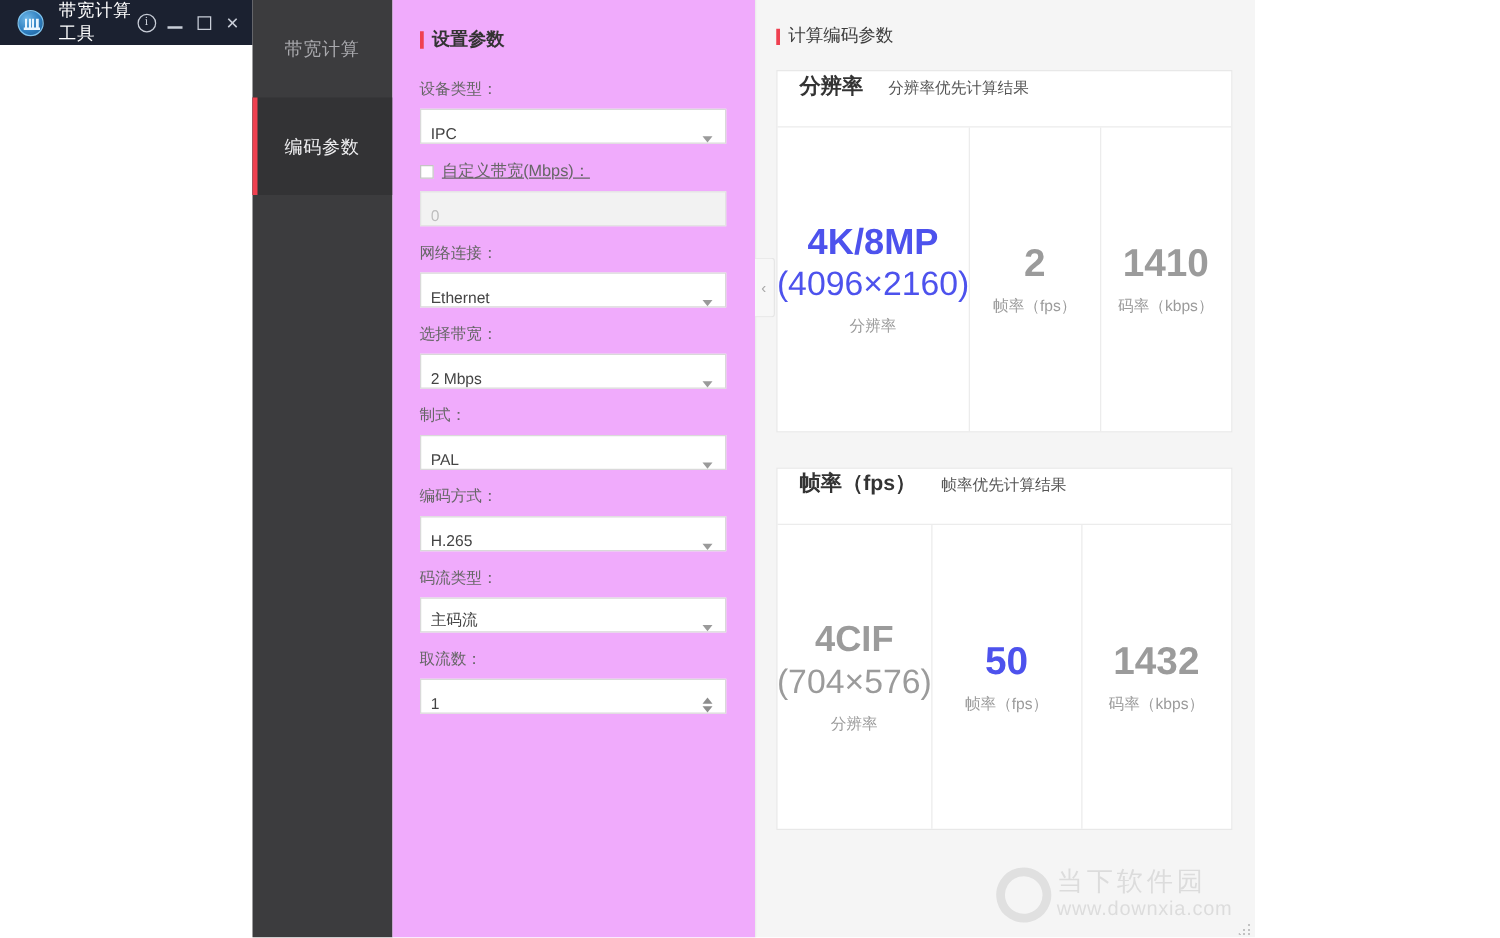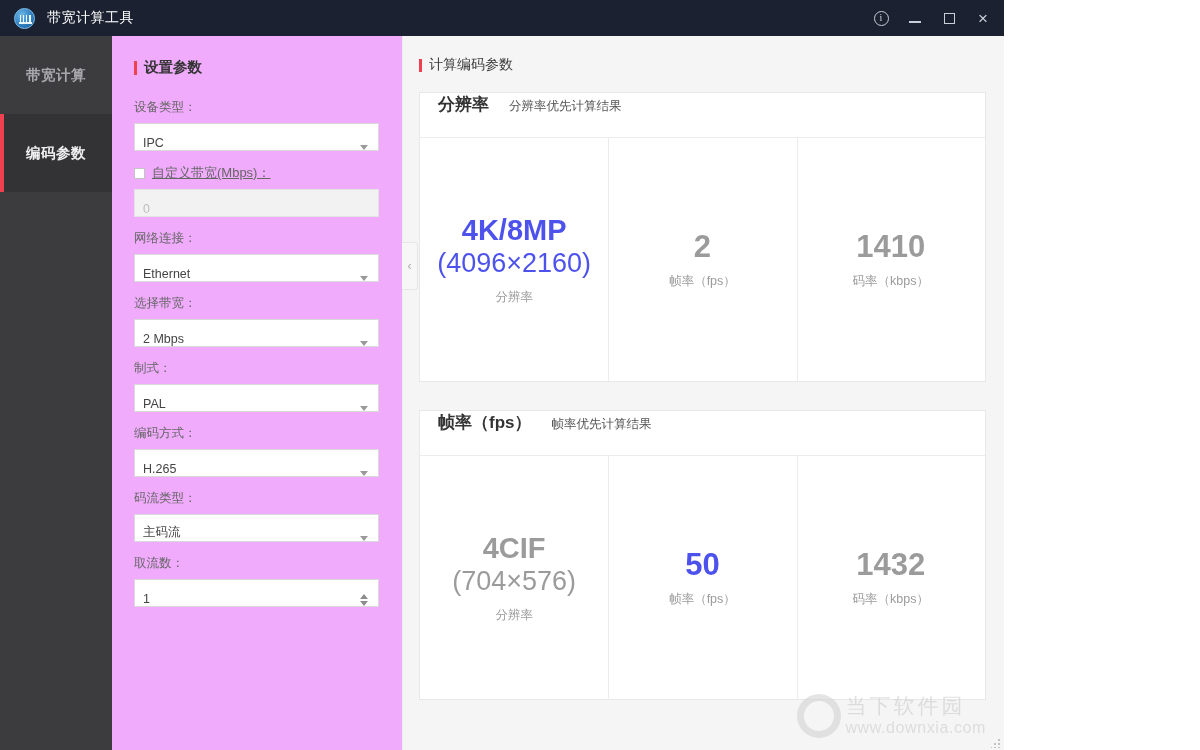--- a/index.html
+++ b/index.html
@@ -5,21 +5,21 @@
   * { box-sizing: border-box; margin: 0; padding: 0; }
   html, body {
     width: 1200px; height: 750px;
     font-family: "Liberation Sans", "DejaVu Sans", sans-serif;
     background: #ffffff;
     overflow: hidden;
   }
   .app {
     position: relative;
     width: 1004px; height: 750px;
-    display: flex; flex-direction: column;
+    display: flex; 
     background: #fff;
   }
 
   
   .titlebar {
     height: 36px; flex: 0 0 36px;
     background: #1b2130;
     display: flex; align-items: center;
     padding: 0 4px 0 14px;
     color: #ffffff;
@@ -77,21 +77,20 @@
     width: 112px; flex: 0 0 112px;
     background: #3c3c3e;
     display: flex; flex-direction: column;
   }
   .side-item {
     height: 78px;
     display: flex; align-items: center; justify-content: center;
     color: #a9a9ad; font-size: 14.5px;
     position: relative;
     letter-spacing: .5px;
-    font-weight: bold;
   }
   .side-item.active {
     background: #333335;
     color: #f0f0f2;
   }
   .side-item.active::before {
     content: "";
     position: absolute; left: 0; top: 0; bottom: 0;
     width: 4px; background: #ef4050;
   }

